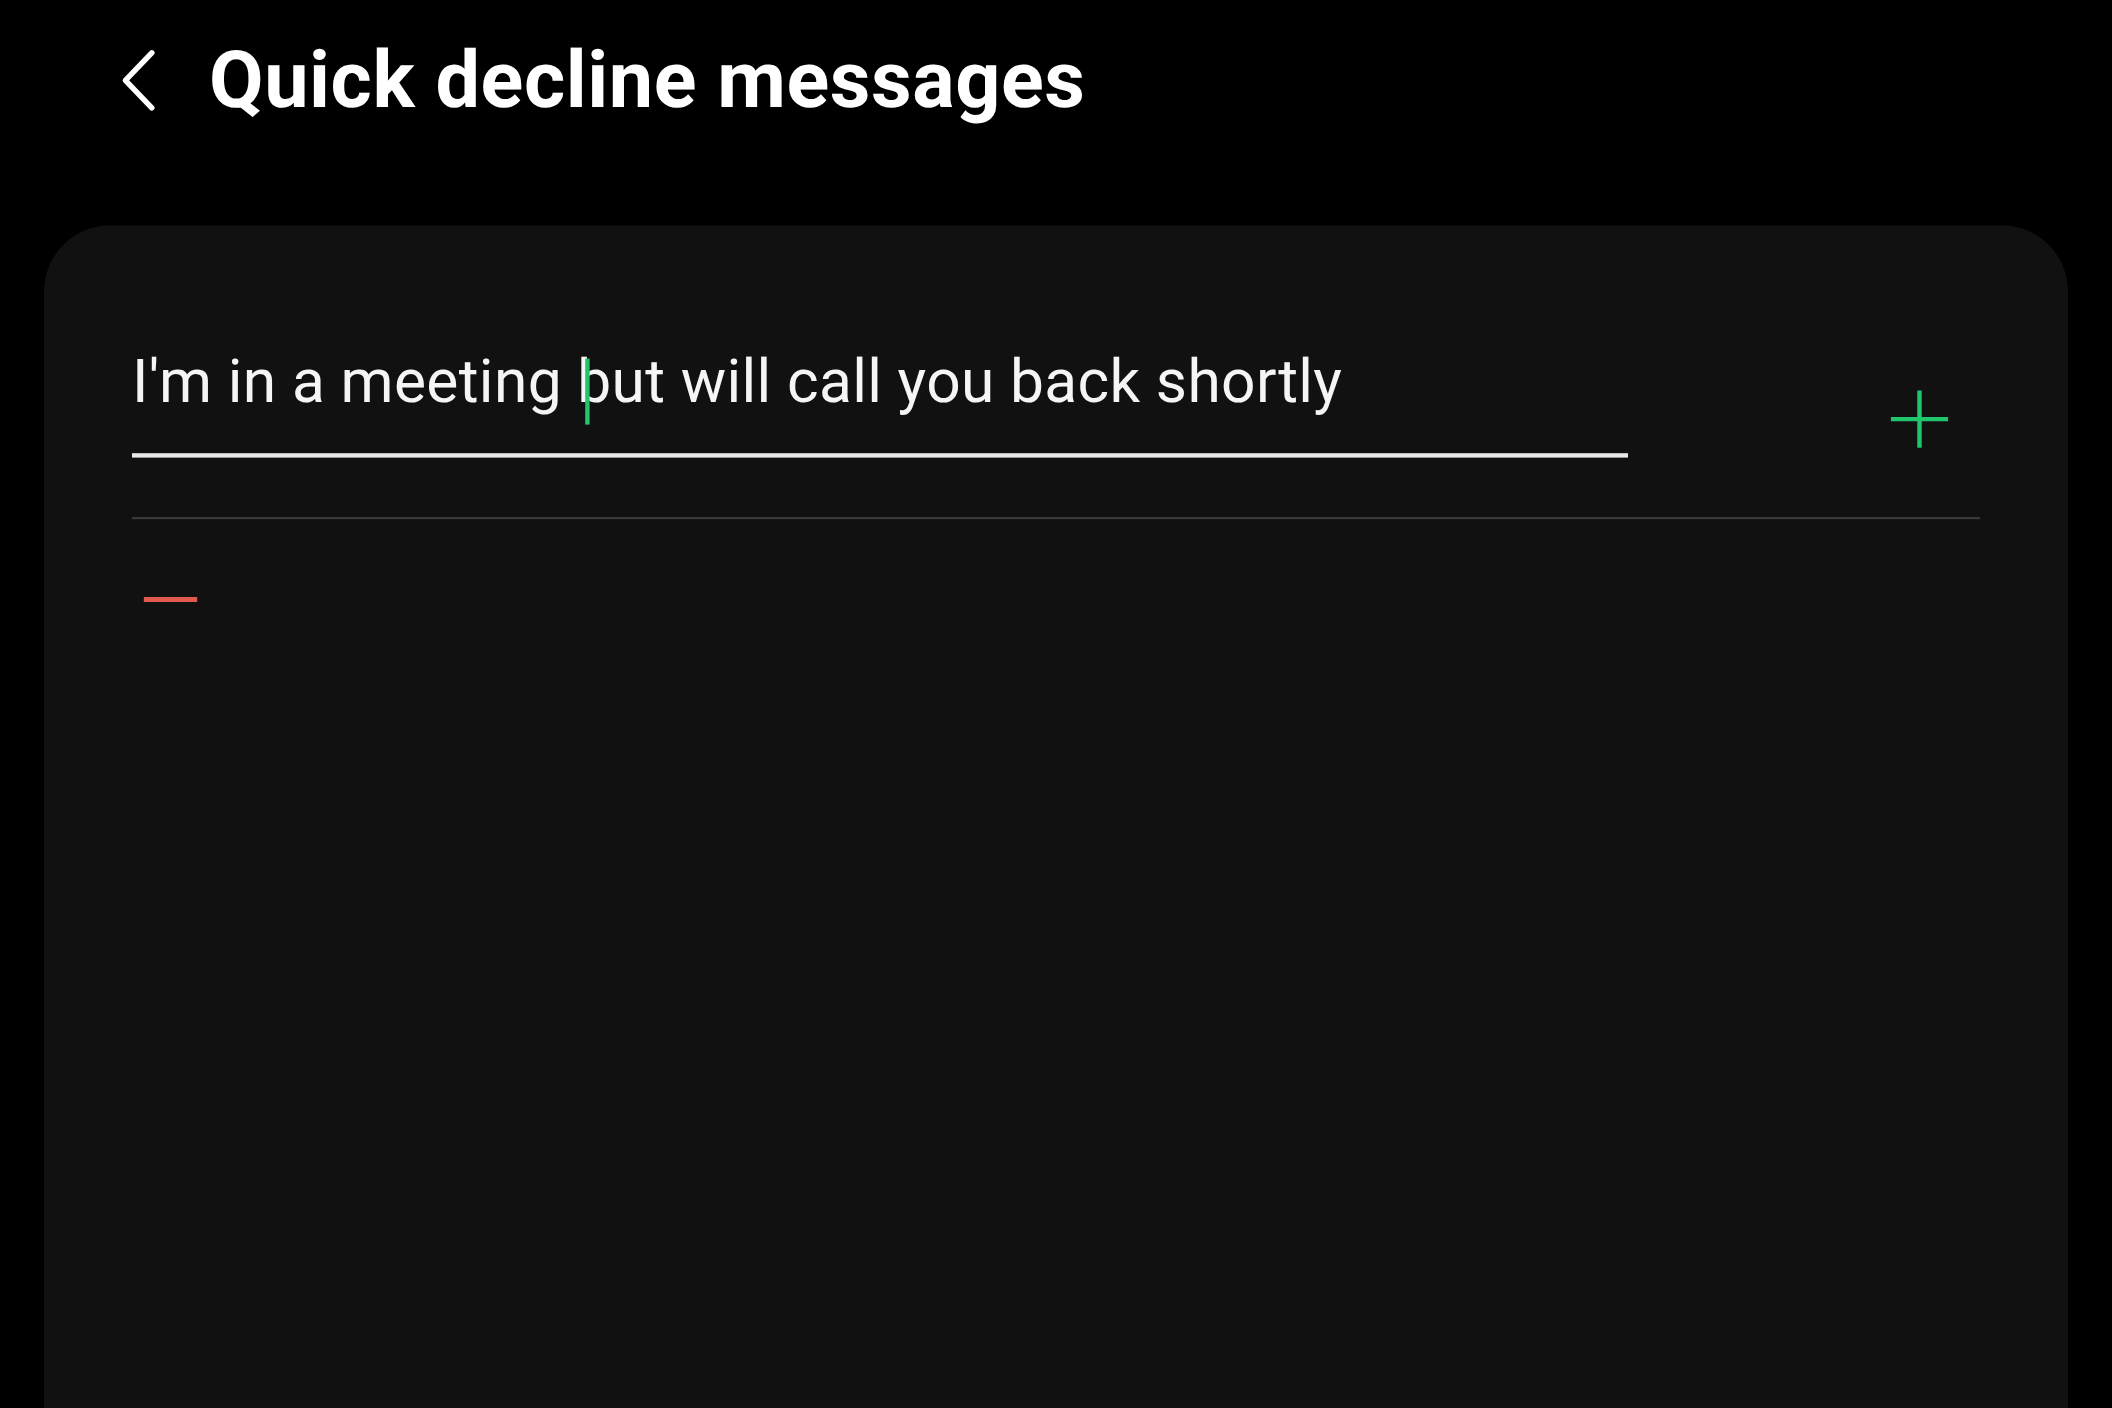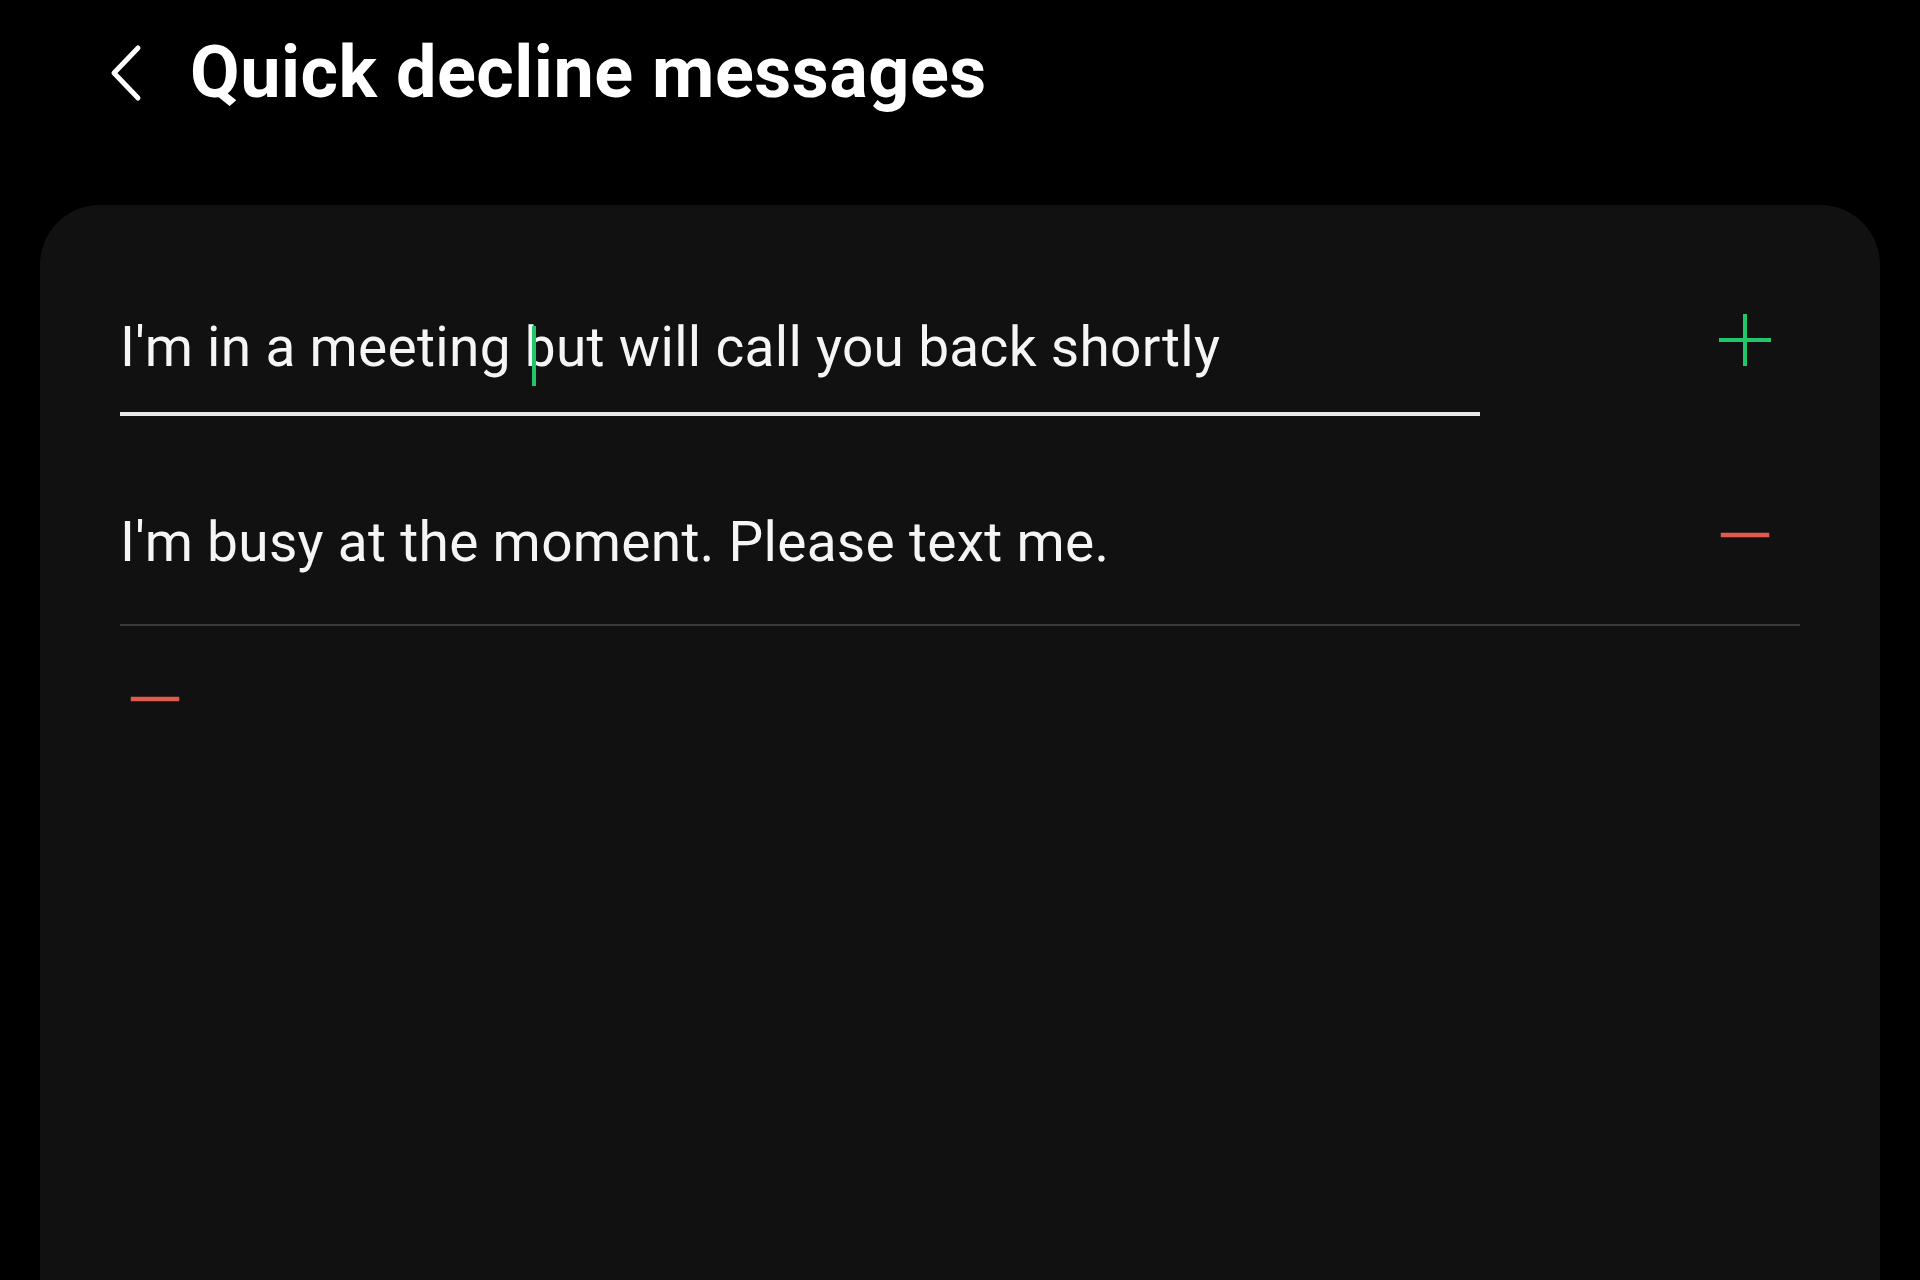--- a/index.html
+++ b/index.html
@@ -41,21 +41,21 @@
     }
     .panel {
       margin: 30px 40px 0 40px;
       background: #111111;
       border-radius: 60px 60px 0 0;
       padding: 100px 80px 40px 80px;
       height: 1100px;
     }
     .row {
       display: flex;
-      align-items: flex-start;
+      align-items: flex-end;
       justify-content: space-between;
       gap: 60px;
       padding: 34px 0;
     }
     .row + .row { }
     .row.editing {
       padding-top: 0;
       padding-bottom: 50px;
     }
     .text-col {
@@ -128,28 +128,20 @@
       <span class="caret"></span>
     </div>
     <div class="icon-btn plus">
       <svg viewBox="0 0 56 56">
         <line x1="28" y1="4" x2="28" y2="52"></line>
         <line x1="4" y1="28" x2="52" y2="28"></line>
       </svg>
     </div>
   </div>
 
-  <div class="row">
-    <div class="text-col">I'm busy at the moment. Please text me.</div>
-    <div class="icon-btn minus">
-      <svg viewBox="0 0 56 56">
-        <line x1="6" y1="28" x2="50" y2="28"></line>
-      </svg>
-    </div>
-  </div>
 
   <div class="divider"></div>
 
   <div class="row">
     <div class="icon-btn minus">
       <svg viewBox="0 0 56 56">
         <line x1="6" y1="28" x2="50" y2="28"></line>
       </svg>
     </div>
   </div>

